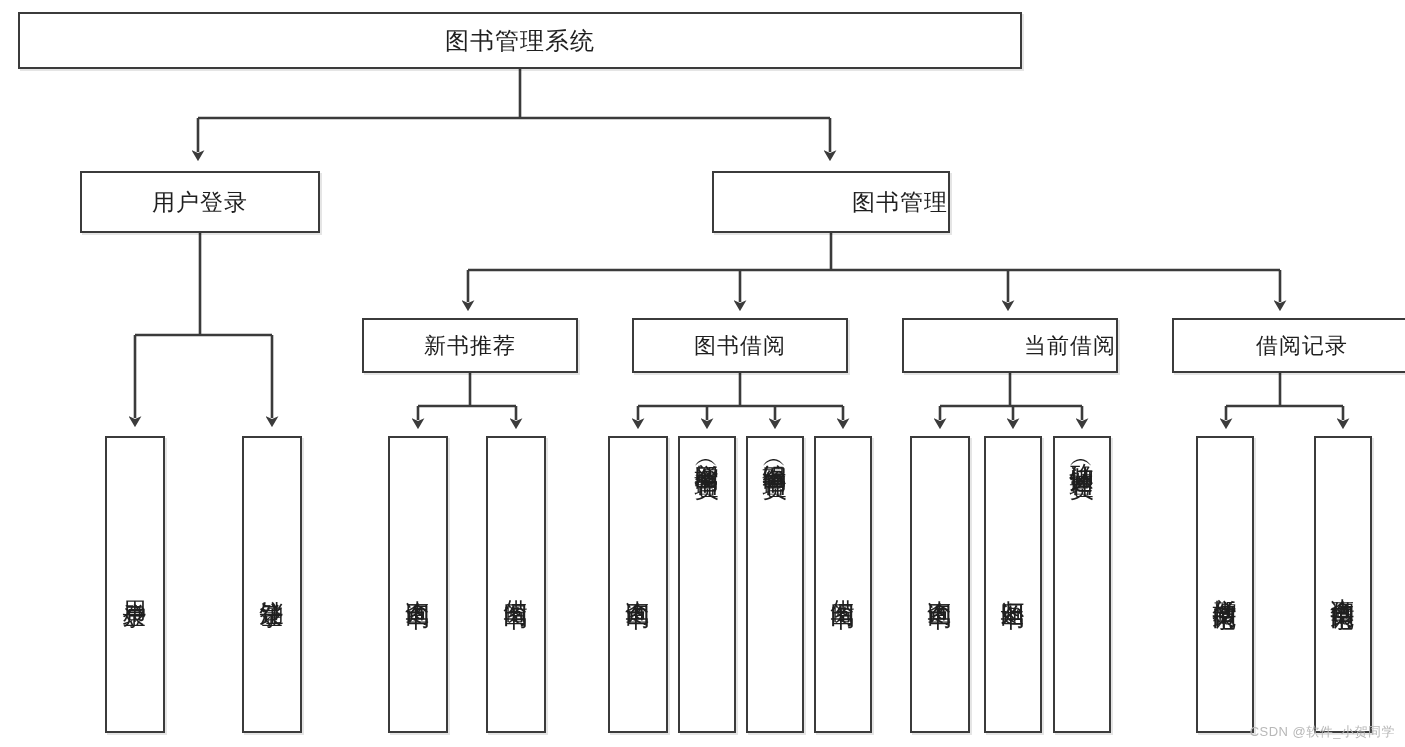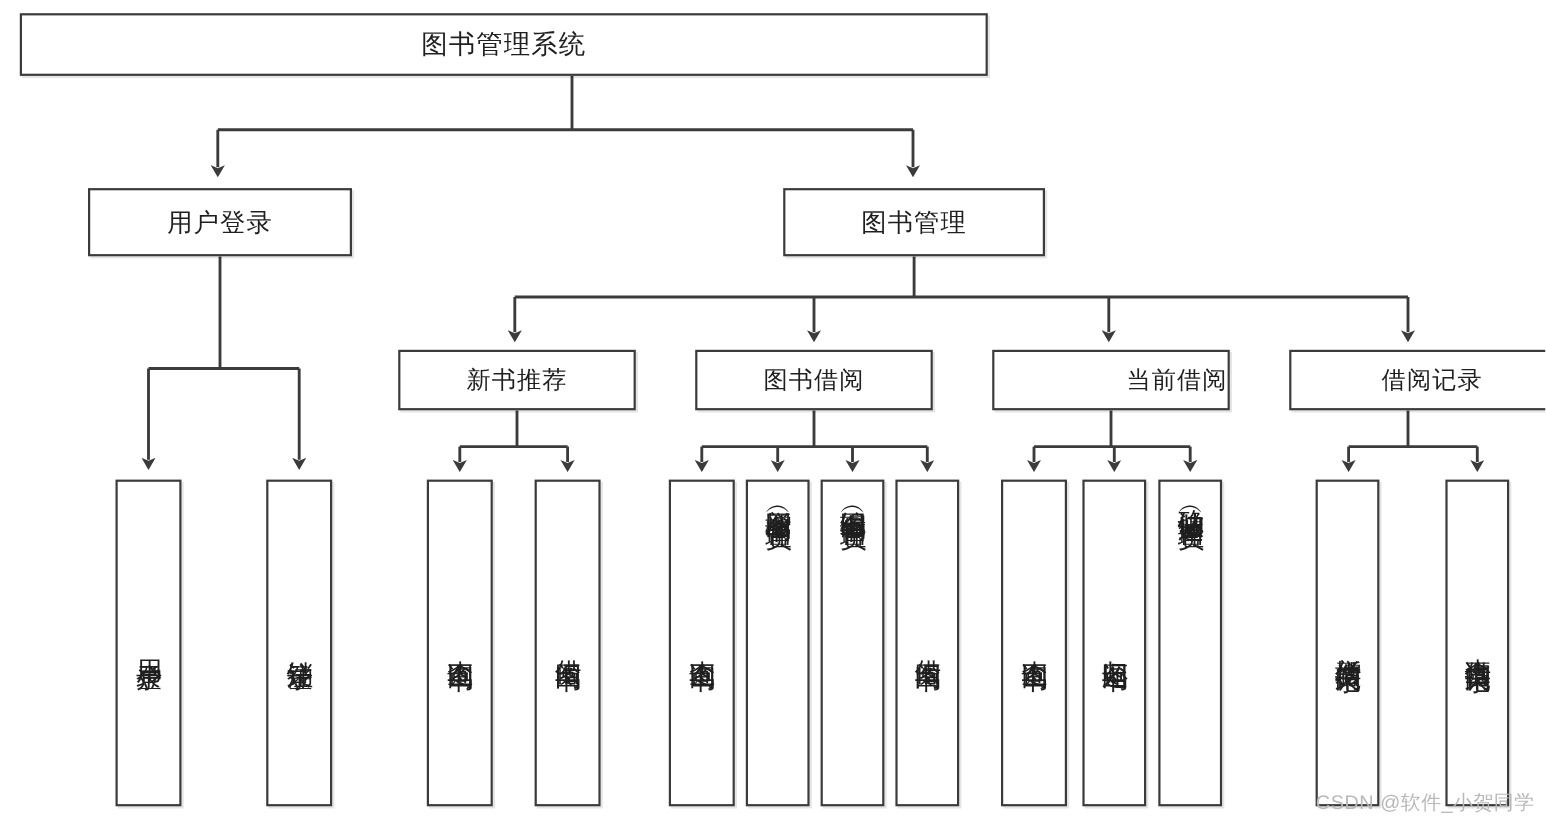--- a/index.html
+++ b/index.html
@@ -61,21 +61,21 @@
     max-height: 285px;
   }
   .node.leaf.centered {
     align-items: center;
     padding-top: 0;
   }
   .watermark {
     position: absolute;
     right: 10px;
     bottom: 6px;
-    font-size: 18px;
+    font-size: 13px;
     color: #b8b8b8;
     white-space: nowrap;
     letter-spacing: 0.5px;
   }
 </style>
 </head>
 <body>
 
 <div id="canvas">
 
@@ -123,28 +123,28 @@
       <path d="M 1013 406 L 1013 420" marker-end="url(#arrow)"></path>
       <path d="M 1082 406 L 1082 420" marker-end="url(#arrow)"></path>
 
       <path d="M 1280 373 L 1280 406"></path>
       <path d="M 1226 406 L 1343 406"></path>
       <path d="M 1226 406 L 1226 420" marker-end="url(#arrow)"></path>
       <path d="M 1343 406 L 1343 420" marker-end="url(#arrow)"></path>
     </g>
   </svg>
 
-  <div class="node root" style="left:18px; top:12px; width:880px; height:57px;">
+  <div class="node root" style="left:18px; top:12px; width:1004px; height:57px;">
     <span class="label">图书管理系统</span>
   </div>
 
   <div class="node lvl1" style="left:80px; top:171px; width:240px; height:62px;">
     <span class="label">用户登录</span>
   </div>
-  <div class="node lvl1" style="left:712px; top:171px; width:238px; height:62px;">
+  <div class="node lvl1" style="left:712px; top:171px; width:238px; height:62px;justify-content:flex-end;">
     <span class="label">图书管理</span>
   </div>
 
   <div class="node lvl2" style="left:632px; top:318px; width:216px; height:55px;">
     <span class="label">图书借阅</span>
   </div>
   <div class="node lvl2" style="left:362px; top:318px; width:216px; height:55px;">
     <span class="label">新书推荐</span>
   </div>
   <div class="node lvl2" style="left:902px; top:318px; width:216px; height:55px;justify-content:flex-end;">

